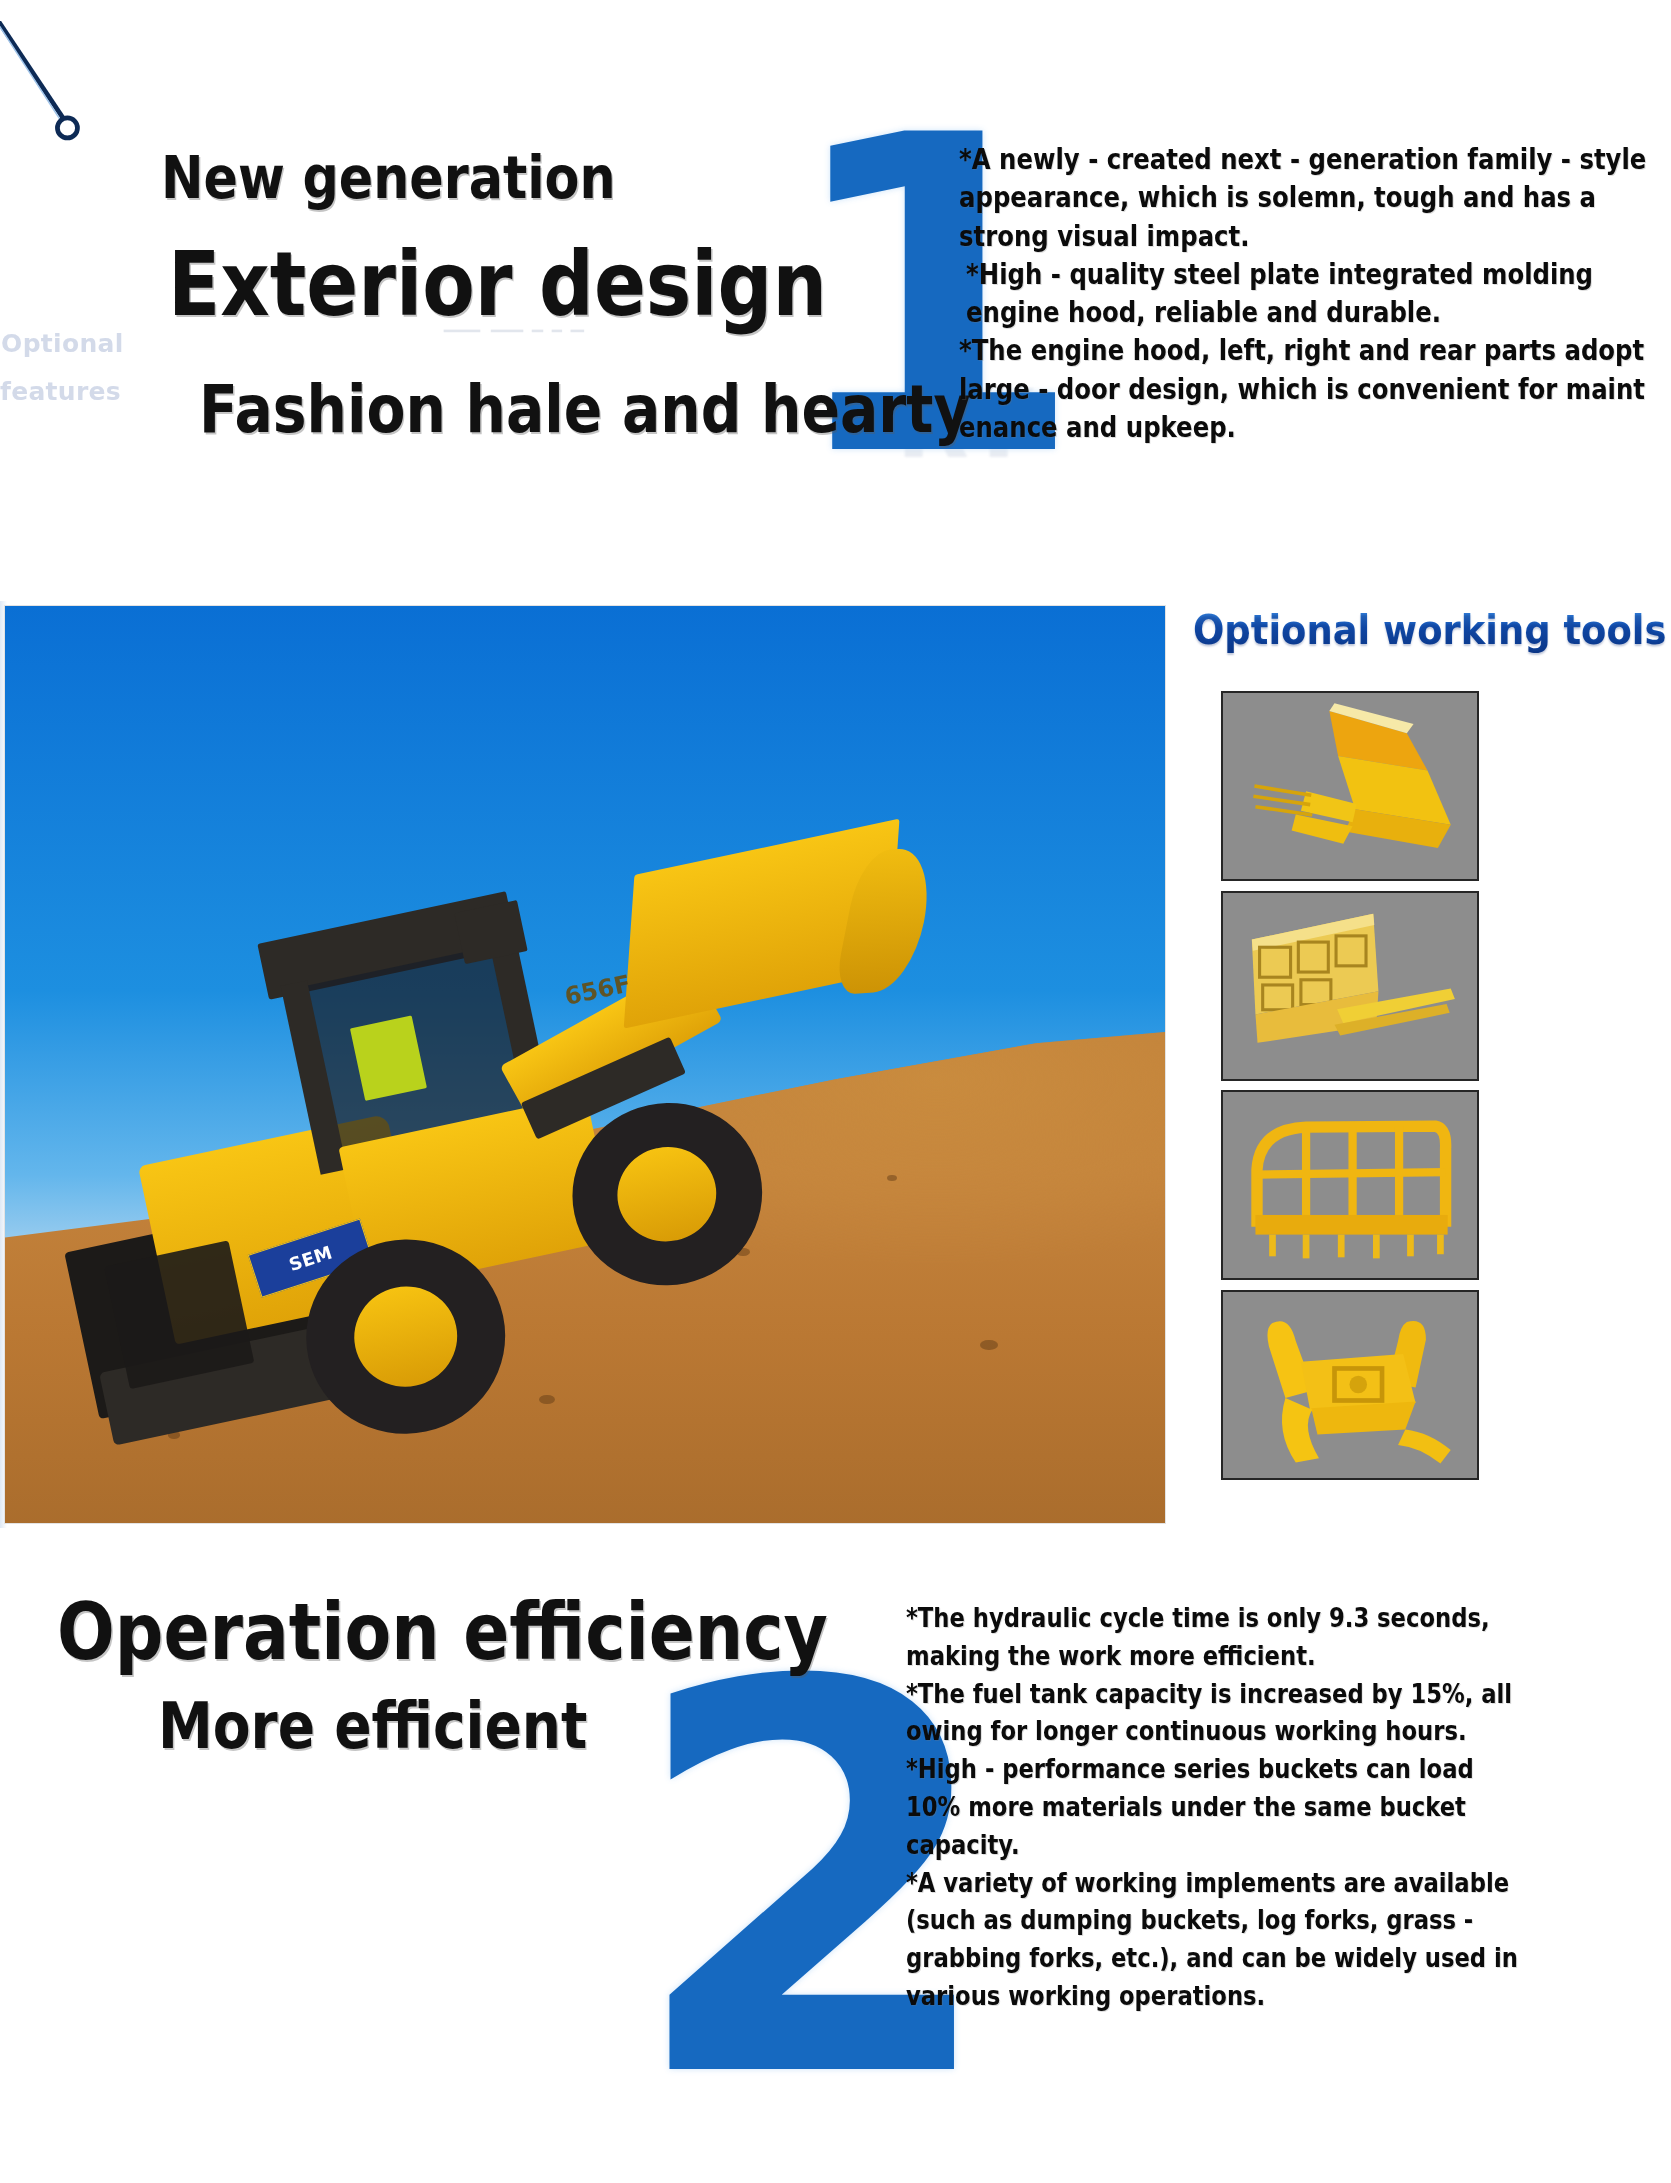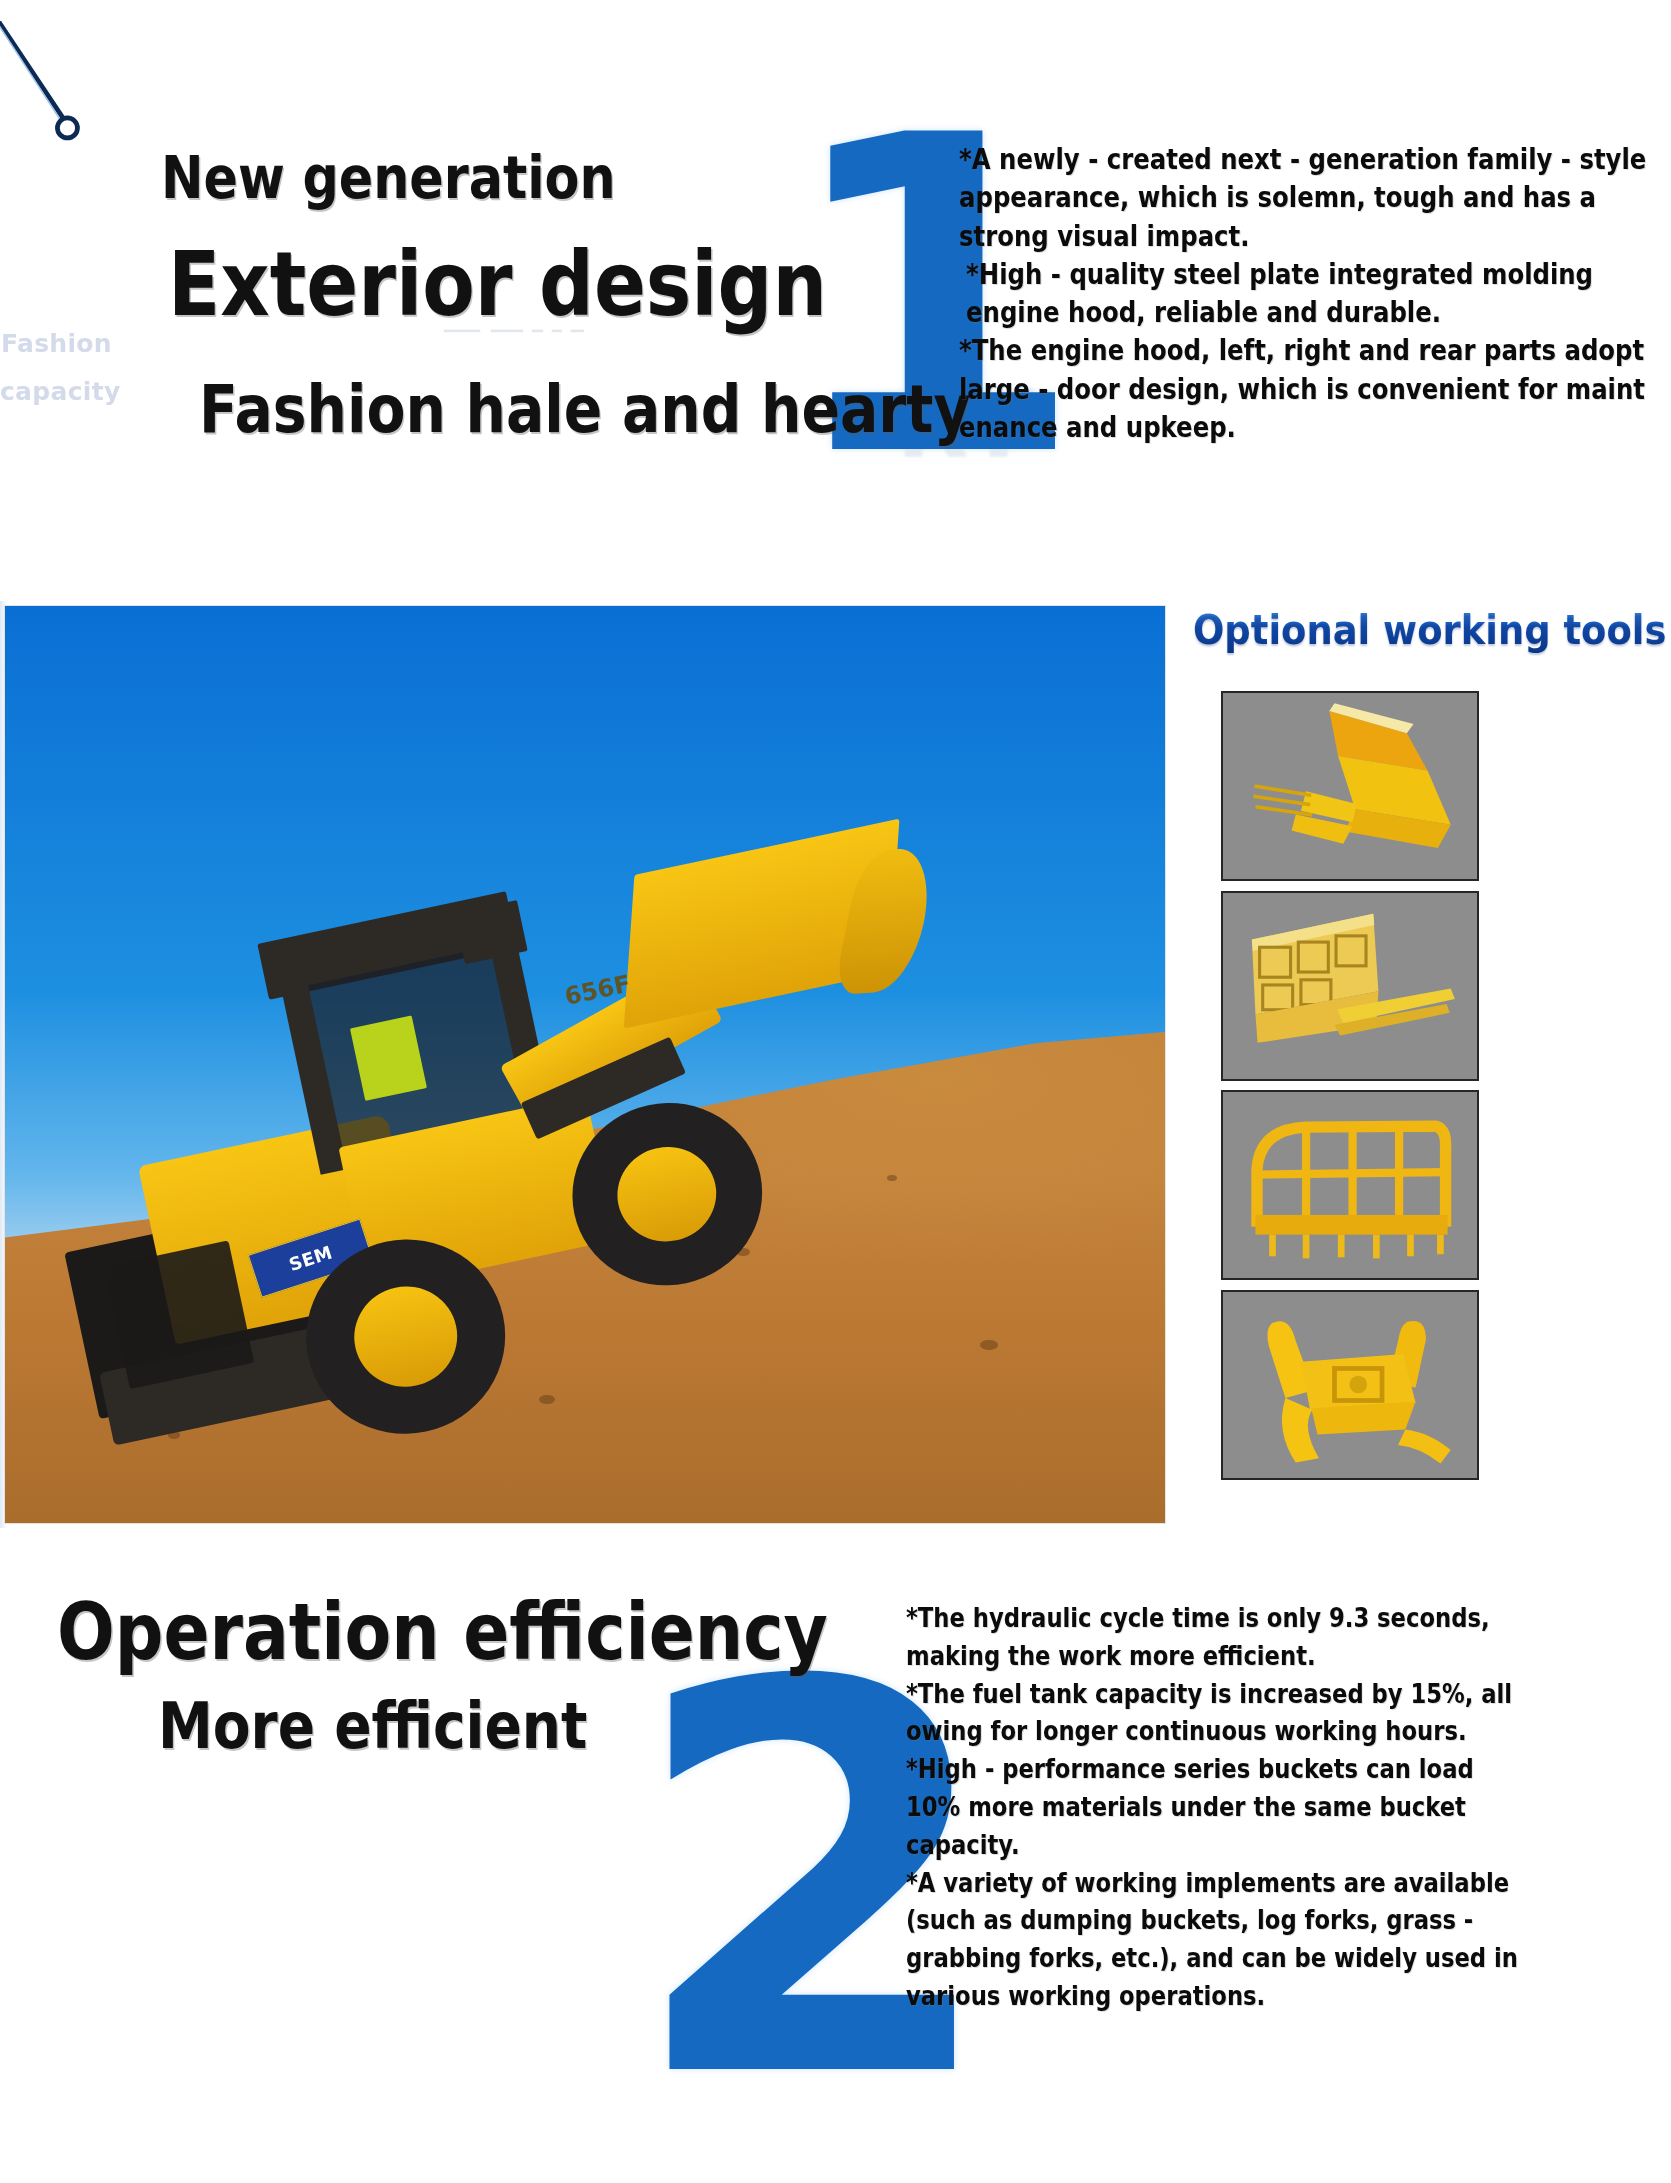--- a/index.html
+++ b/index.html
@@ -175,22 +175,22 @@
 <body>
 
 <div id="page">
 
   <svg class="deco-line" viewBox="0 0 260 300">
     <path d="M-10,-10 L120,185" stroke="#0d2a55" stroke-width="9" fill="none"></path>
     <path d="M-6,2 L116,190" stroke="#9fc3e8" stroke-width="3" fill="none"></path>
     <circle cx="128" cy="203" r="19" stroke="#0d2a55" stroke-width="9" fill="none"></circle>
   </svg>
 
-  <div class="wm" id="wm-product">Fashion</div>
-  <div class="wm" id="wm-features">capacity</div>
+  <div class="wm" id="wm-product">Optional</div>
+  <div class="wm" id="wm-features">features</div>
   <div class="wm" id="wm-ry">RY</div>
   <svg id="wm-dashes" viewBox="0 0 400 16">
     <g fill="#9aa7bf">
       <rect x="0" y="5" width="70" height="5"></rect>
       <rect x="90" y="5" width="62" height="5"></rect>
       <rect x="168" y="5" width="22" height="5"></rect>
       <rect x="206" y="5" width="20" height="5"></rect>
       <rect x="242" y="5" width="26" height="5"></rect>
     </g>
   </svg>

